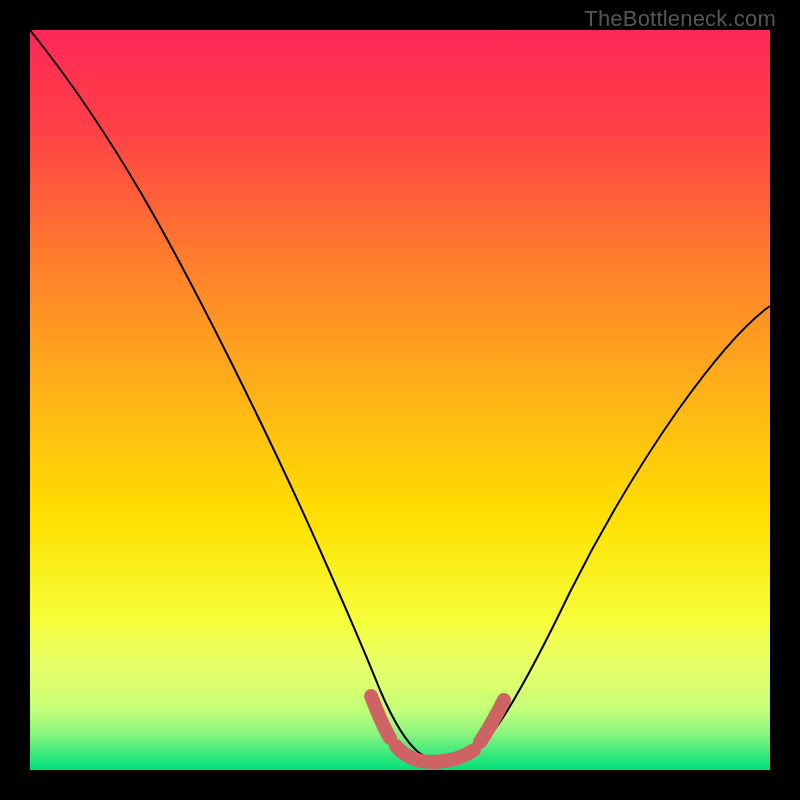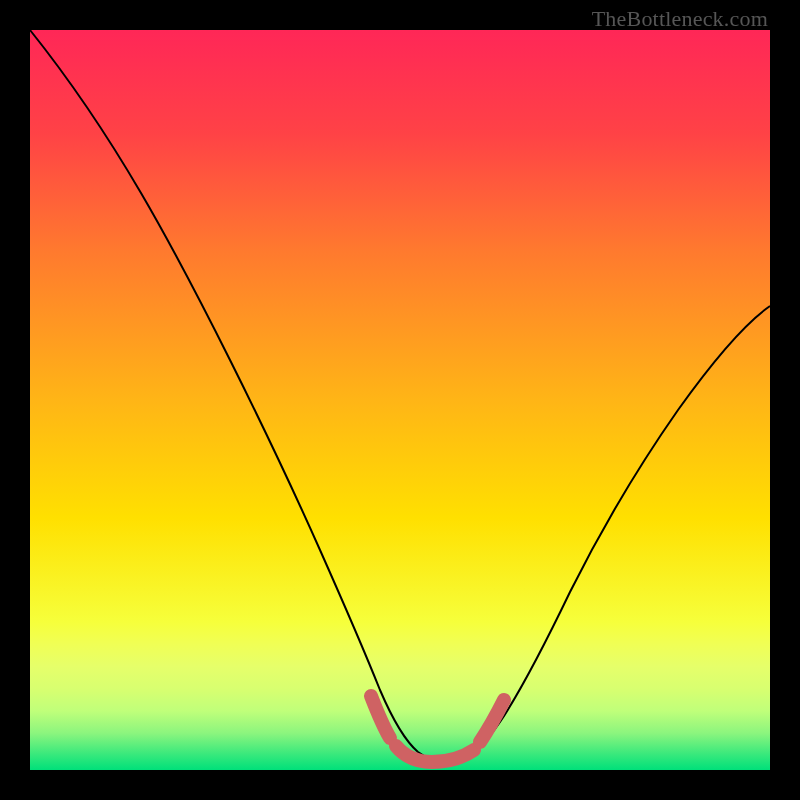--- a/index.html
+++ b/index.html
@@ -17,22 +17,22 @@
     width: 740px;
     height: 740px;
   }
   .gradient-bg {
     position: absolute;
     left: 0; top: 0; width: 100%; height: 100%;
   }
   .attribution {
     position: absolute;
     top: 6px;
-    right: 32px;
-    font-family: Liberation Serif, serif;
+    right: 24px;
+    font-family: Liberation Sans, sans-serif;
     font-size: 22px;
     font-weight: 500;
     color: #565656;
     letter-spacing: 0.2px;
   }
   svg.curve-layer {
     position: absolute;
     left: 0; top: 0;
     width: 100%; height: 100%;
     overflow: visible;

